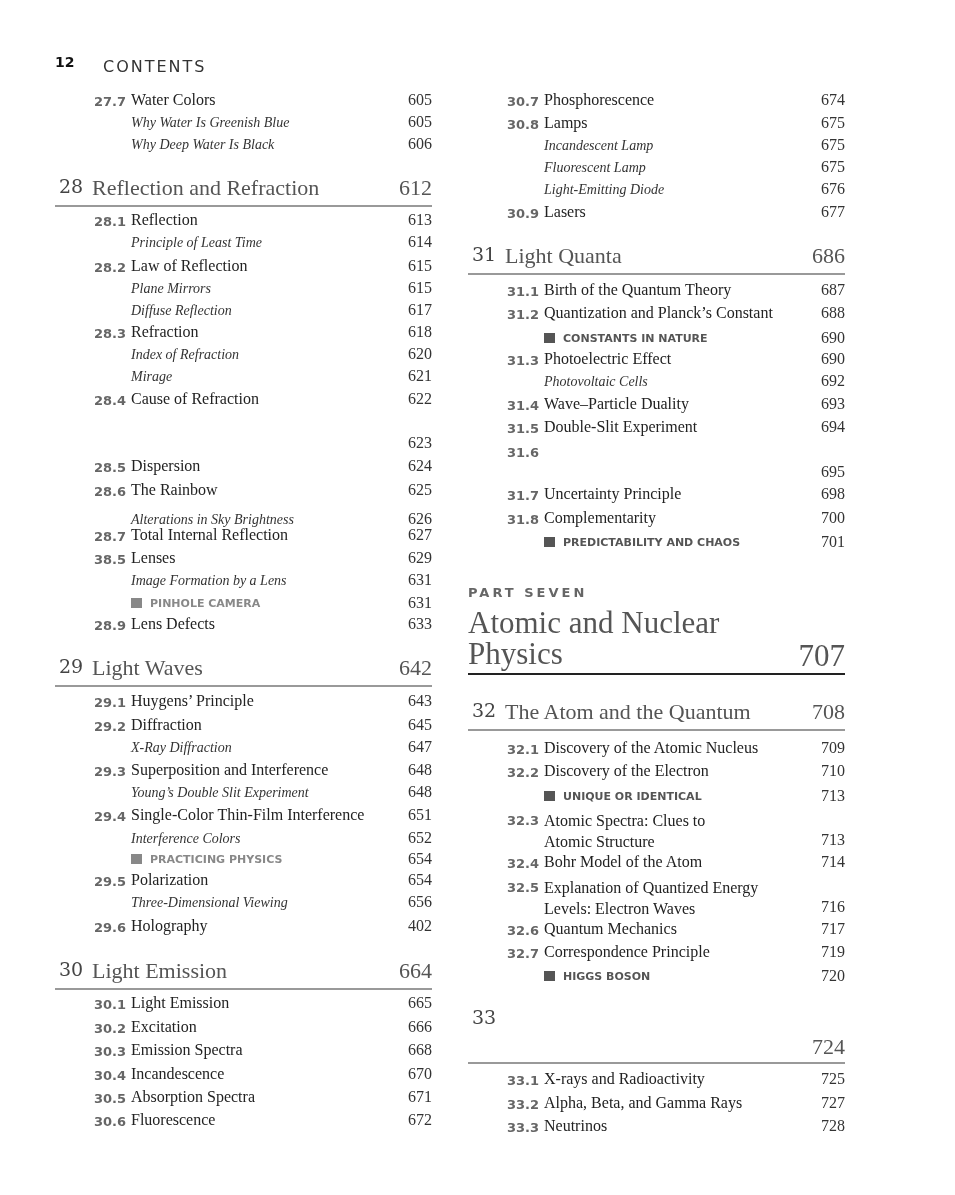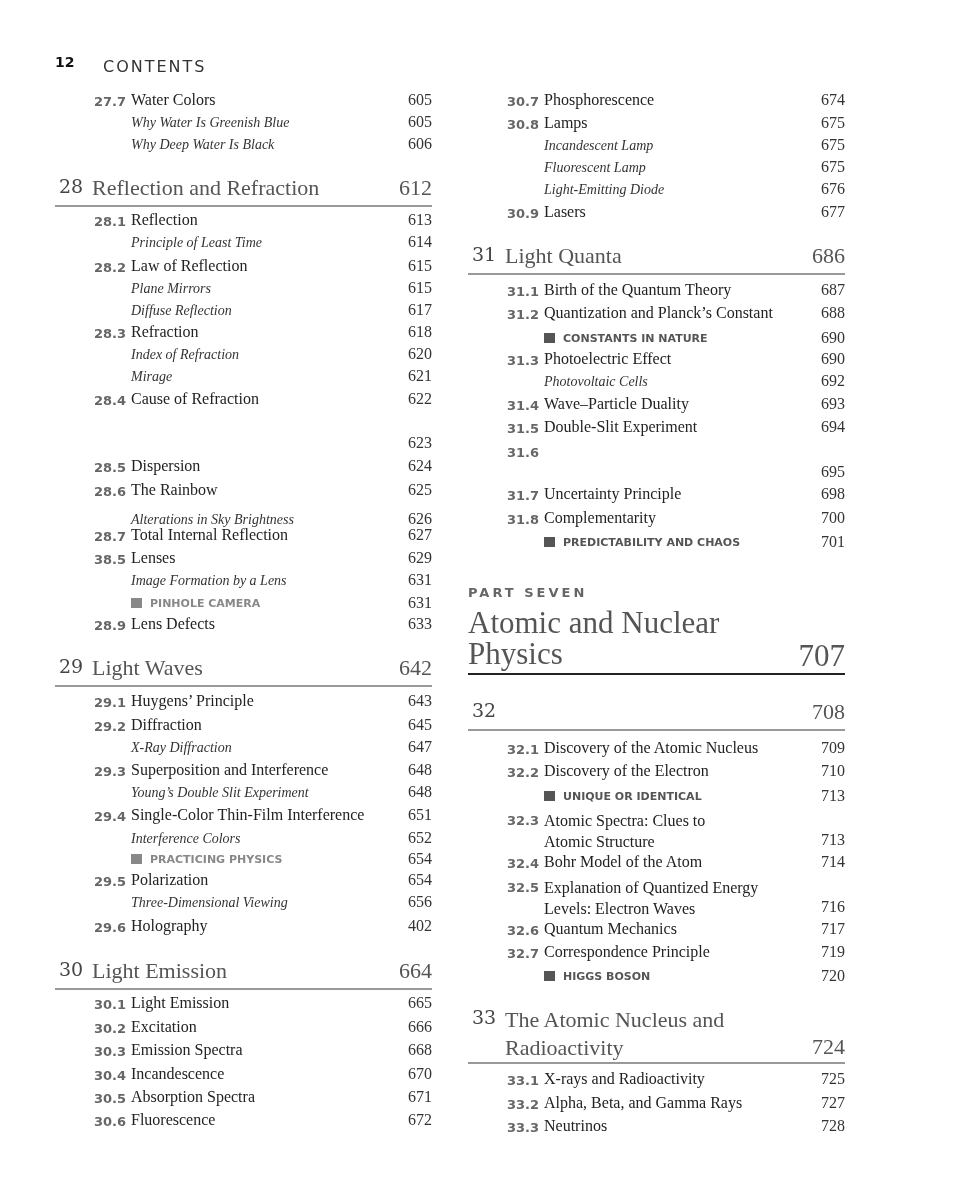--- a/index.html
+++ b/index.html
@@ -308,20 +308,21 @@
     <div class="row" style="top: 533px;">
       <span class="feature"><span class="sq"></span><span>PREDICTABILITY AND CHAOS</span></span>
       <span class="page">701</span>
     </div>
     <div style="position: absolute; left: 0px; right: 0px; top: 585px;">
       <div class="part-label" style="top: 0px;">PART SEVEN</div>
       <div class="part-title" style="top: 22px; height: 66px;"><span>Atomic and Nuclear</span><br><span>Physics</span><span class="pp">707</span></div>
     </div>
     <div class="chap" style="top: 699px;">
       <span class="cn">32</span>
+      <span class="ct"><span>The Atom and the Quantum</span></span>
       <span class="cp">708</span>
     </div>
     <div class="row" style="top: 739px;">
       <span class="num">32.1</span>
       <span class="title"><span>Discovery of the Atomic Nucleus</span></span>
       <span class="page">709</span>
     </div>
     <div class="row" style="top: 762px;">
       <span class="num">32.2</span>
       <span class="title"><span>Discovery of the Electron</span></span>
@@ -355,21 +356,20 @@
       <span class="num">32.7</span>
       <span class="title"><span>Correspondence Principle</span></span>
       <span class="page">719</span>
     </div>
     <div class="row" style="top: 967px;">
       <span class="feature"><span class="sq"></span><span>HIGGS BOSON</span></span>
       <span class="page">720</span>
     </div>
     <div class="chap" style="top: 1006px; height: 56px;">
       <span class="cn">33</span>
-      <span class="ct" style="line-height: 28px;"><span>The Atomic Nucleus and</span><br><span>Radioactivity</span></span>
       <span class="cp" style="top: 28px;">724</span>
     </div>
     <div class="row" style="top: 1070px;">
       <span class="num">33.1</span>
       <span class="title"><span>X-rays and Radioactivity</span></span>
       <span class="page">725</span>
     </div>
     <div class="row" style="top: 1094px;">
       <span class="num">33.2</span>
       <span class="title"><span>Alpha, Beta, and Gamma Rays</span></span>

